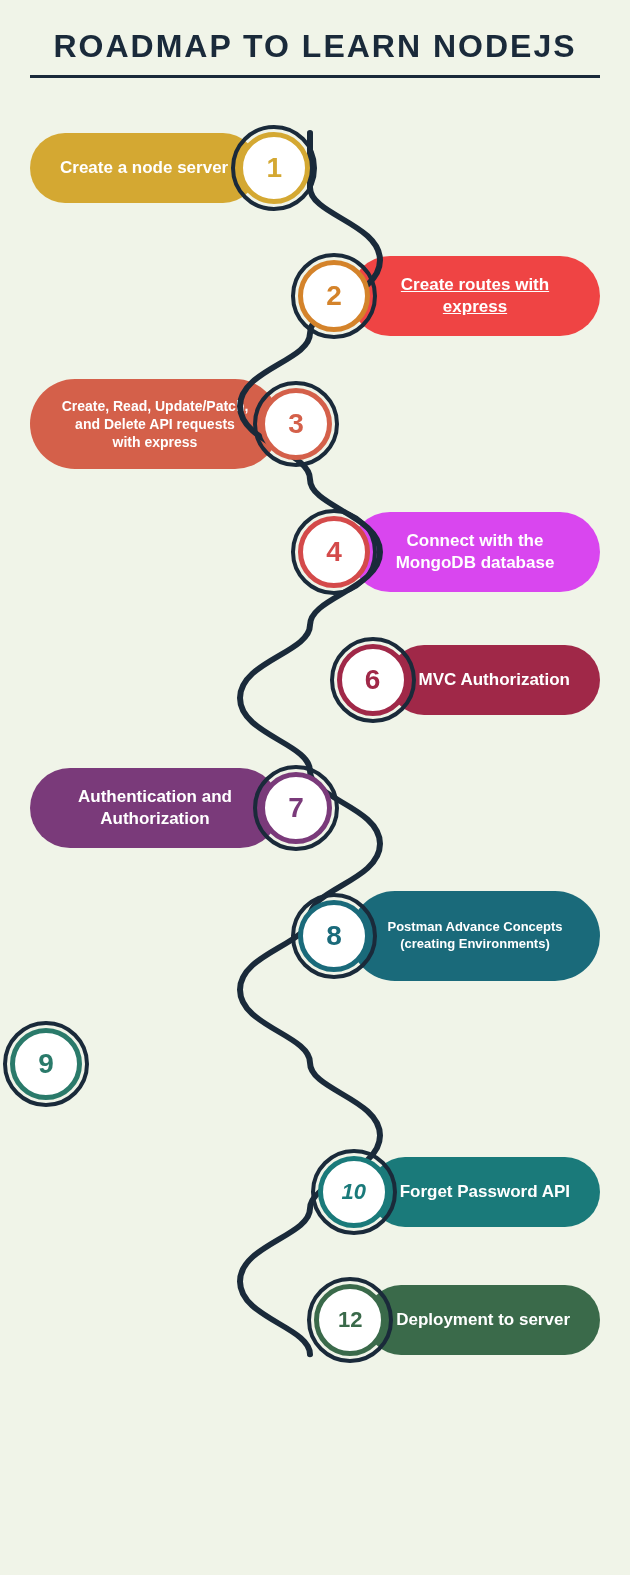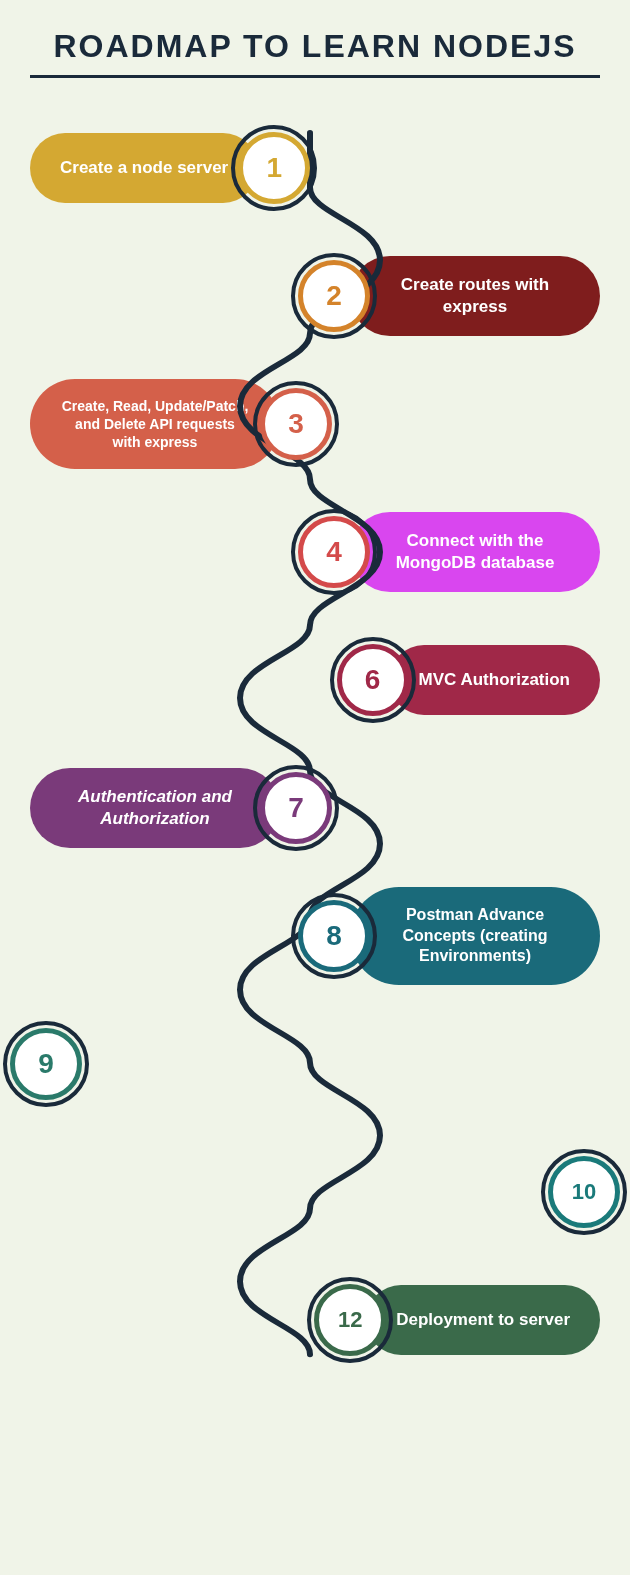--- a/index.html
+++ b/index.html
@@ -110,21 +110,21 @@
     .step-7 .step-label { background-color: #7a3a7a; }
     .step-7 .step-circle { color: #7a3a7a; border-color: #7a3a7a; outline: 3px solid #1a2a3a; outline-offset: 3px; }
 
     .step-8 .step-label { background-color: #1a6a7a; }
     .step-8 .step-circle { color: #1a6a7a; border-color: #1a6a7a; outline: 3px solid #1a2a3a; outline-offset: 3px; }
 
     .step-9 .step-label { background-color: #2a7a6a; }
     .step-9 .step-circle { color: #2a7a6a; border-color: #2a7a6a; outline: 3px solid #1a2a3a; outline-offset: 3px; }
 
     .step-10 .step-label { background-color: #1a7a7a; }
-    .step-10 .step-circle { color: #1a7a7a; border-color: #1a7a7a; outline: 3px solid #1a2a3a; outline-offset: 3px; }
+    .step-10 .step-circle { color: #1a7a7a; border-color: #1a7a7a; outline: 3px solid #1a2a3a; outline-offset: 3px; font-style: italic; }
 
     .step-11 .step-label { background-color: #4a7a3a; }
     .step-11 .step-circle { color: #4a7a3a; border-color: #4a7a3a; outline: 3px solid #1a2a3a; outline-offset: 3px; }
 
     .step-12 .step-label { background-color: #3a6a4a; }
     .step-12 .step-circle { color: #3a6a4a; border-color: #3a6a4a; outline: 3px solid #1a2a3a; outline-offset: 3px; }
 
     
     .step-unit {
       display: flex;
@@ -194,21 +194,21 @@
 
   <div class="step-row left step-1" style="margin-top:20px;">
     <div class="step-unit">
       <div class="step-label" style="background:#d4a832; min-height:70px;">Create a node server</div>
       <div class="step-circle" style="color:#d4a832; border-color:#d4a832; outline:4px solid #1a2a3a; outline-offset:3px;">1</div>
     </div>
   </div>
 
   <div class="step-row right step-2" style="margin-top:8px;">
     <div class="step-unit">
-      <div class="step-label" style="background:#7f1d1d; min-height:70px;">Create routes with express</div>
+      <div class="step-label" style="background:#ef4444; min-height:70px;text-decoration:underline;">Create routes with express</div>
       <div class="step-circle" style="color:#d4832a; border-color:#d4832a; outline:4px solid #1a2a3a; outline-offset:3px;">2</div>
     </div>
   </div>
 
   <div class="step-row left step-3" style="margin-top:8px;">
     <div class="step-unit">
       <div class="step-label" style="background:#d4604a; min-height:90px; font-size:14px;">Create, Read, Update/Patch, and Delete API requests with express</div>
       <div class="step-circle" style="color:#d4604a; border-color:#d4604a; outline:4px solid #1a2a3a; outline-offset:3px;">3</div>
     </div>
   </div>
@@ -223,40 +223,41 @@
 
   <div class="step-row right step-6" style="margin-top:8px;">
     <div class="step-unit">
       <div class="step-label" style="background:#a02848; min-height:70px;">MVC Authorization</div>
       <div class="step-circle" style="color:#a02848; border-color:#a02848; outline:4px solid #1a2a3a; outline-offset:3px;">6</div>
     </div>
   </div>
 
   <div class="step-row left step-7" style="margin-top:8px;">
     <div class="step-unit">
-      <div class="step-label" style="background:#7a3a7a; min-height:70px;font-style:italic;">Authentication and Authorization</div>
+      <div class="step-label" style="background:#7a3a7a; min-height:70px;">Authentication and Authorization</div>
       <div class="step-circle" style="color:#7a3a7a; border-color:#7a3a7a; outline:4px solid #1a2a3a; outline-offset:3px;">7</div>
     </div>
   </div>
 
   <div class="step-row right step-8" style="margin-top:8px;">
     <div class="step-unit">
-      <div class="step-label" style="background:#1a6a7a; min-height:90px; font-size:16px;">Postman Advance Concepts (creating Environments)</div>
+      <div class="step-label" style="background:#1a6a7a; min-height:90px; font-size:13px;">Postman Advance Concepts (creating Environments)</div>
       <div class="step-circle" style="color:#1a6a7a; border-color:#1a6a7a; outline:4px solid #1a2a3a; outline-offset:3px;">8</div>
     </div>
   </div>
 
   <div class="step-row left step-9" style="margin-top:8px;">
     <div class="step-unit">
       <div class="step-circle" style="color:#2a7a6a; border-color:#2a7a6a; outline:4px solid #1a2a3a; outline-offset:3px;">9</div>
     </div>
   </div>
 
   <div class="step-row right step-10" style="margin-top:8px;">
     <div class="step-unit">
+      <div class="step-label" style="background:#1a7a7a; min-height:70px;">Forget Password API</div>
       <div class="step-circle" style="color:#1a7a7a; border-color:#1a7a7a; outline:4px solid #1a2a3a; outline-offset:3px; font-size:22px;">10</div>
     </div>
   </div>
 
 
   <div class="step-row right step-12" style="margin-top:8px;">
     <div class="step-unit">
       <div class="step-label" style="background:#3a6a4a; min-height:70px;">Deployment to server</div>
       <div class="step-circle" style="color:#3a6a4a; border-color:#3a6a4a; outline:4px solid #1a2a3a; outline-offset:3px; font-size:22px;">12</div>
     </div>

